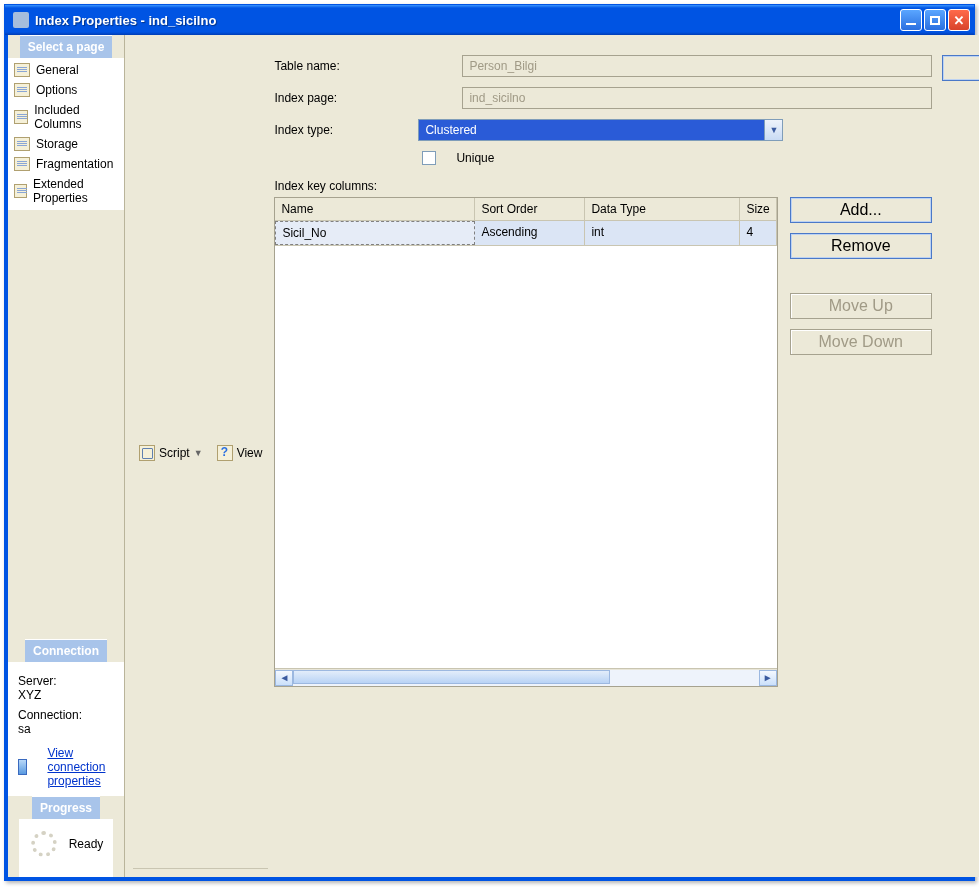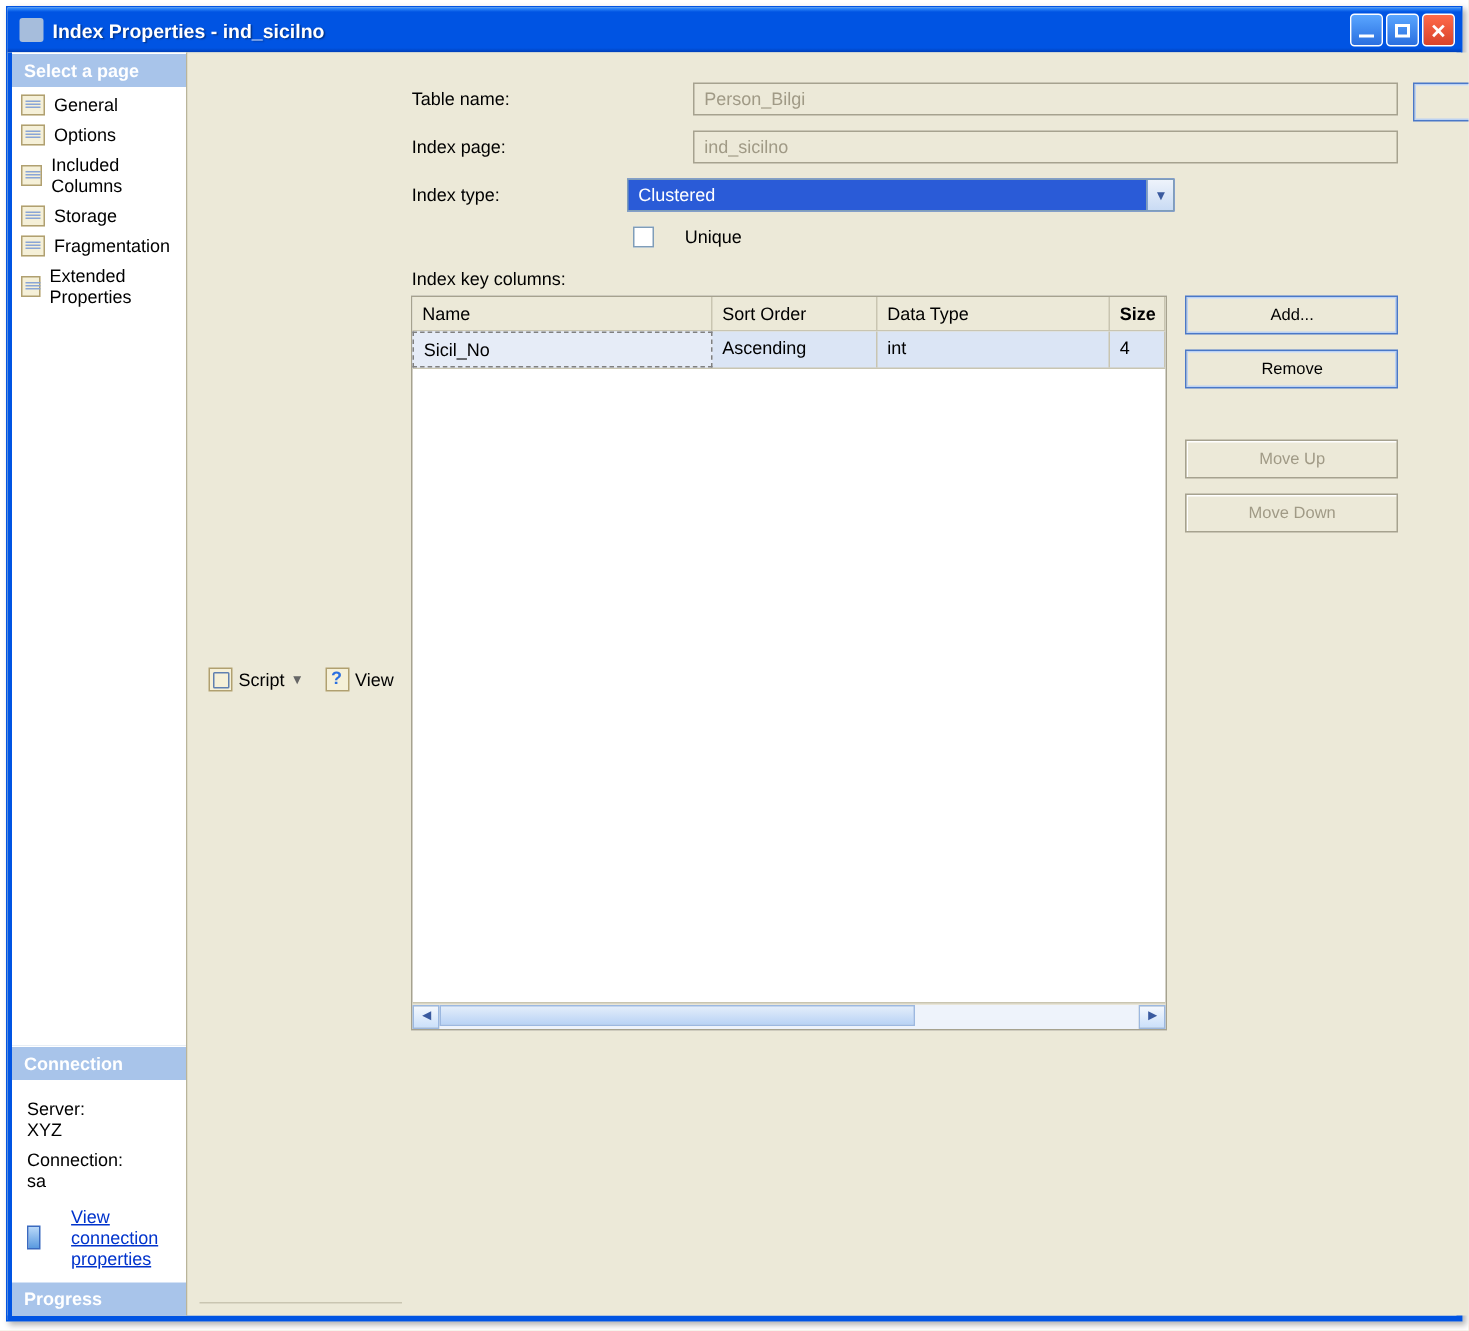--- a/index.html
+++ b/index.html
@@ -62,20 +62,21 @@
     border: 3px solid #0054e3;
     border-top: none;
     background:#ece9d8;
   }
   .sidebar {
     width: 294px;
     background: #ece9d8;
     display:flex;
     flex-direction:column;
     border-right:1px solid #b9b49a;
+    align-items:center;
   }
   .section-header {
     background: #a8c4ea;
     color: white;
     font-weight: bold;
     padding: 4px 8px;
     font-size: 12px;
     border-top:1px solid #ffffff;
   }
   .page-list {
@@ -195,21 +196,21 @@
   }
   .grid-head {
     display:flex;
     background:#ece9d8;
     border-bottom:1px solid #c9c5b1;
   }
   .gh { padding:4px 6px; border-right:1px solid #c9c5b1; font-size:12px; }
   .gh.name { width:200px; }
   .gh.sort { width:110px; }
   .gh.dtype { width:155px; }
-  .gh.size { flex:1;font-weight:bold; }
+  .gh.size { flex:1; }
   .grid-row {
     display:flex;
     background:#dbe5f5;
     border-bottom:1px solid #c9c5b1;
   }
   .gc { padding:4px 6px; border-right:1px solid #c9c5b1; font-size:12px; }
   .gc.name { width:200px; border:1px dashed #808080; background:#e6ecf7;}
   .gc.sort { width:110px; }
   .gc.dtype { width:155px; }
   .gc.size { flex:1; }
@@ -232,21 +233,21 @@
     background:linear-gradient(#e3edfa,#b9d3f5);
     border:1px solid #9cb8e0;}
   .btn-col { width:142px; display:flex; flex-direction:column; gap:10px; padding-top:0;}
   .btn {
     height:26px;
     border:1px solid #a6a28f;
     background:#ece9d8;
     box-shadow: inset 1px 1px 0 #fff;
     cursor:pointer;
     font-family:inherit;
-    font-size:11px;
+    font-size:16px;
   }
   .btn.primary-outline { border:1px solid #4a78c8; box-shadow: inset 0 0 0 1px #bcd2f2, inset 1px 1px 0 #fff; }
   .btn:disabled { color:#a09a86; cursor:default; }
   .dialog-buttons {
     display:flex; justify-content:flex-end; gap:10px;
     padding:14px 4px 4px 4px;
   }
   .dialog-buttons .btn { width:96px; }
 </style>
 </head>
@@ -303,20 +304,26 @@
         <div class="value">XYZ</div>
         <div class="label">Connection:</div>
         <div class="value">sa</div>
         <div class="link-row">
           <span class="conn-icon"></span>
           <span class="link">View connection properties</span>
         </div>
       </div>
 
       <div class="section-header">Progress</div>
+      <div class="prog-body">
+        <div class="progress-row">
+          <div class="spinner"></div>
+          <span>Ready</span>
+        </div>
+      </div>
     </div>
 
     <div class="main">
       <div class="toolbar">
         <div class="tool-btn">
           <span class="script-icon"></span>
           <span>Script</span>
           <span class="tool-drop">▼</span>
         </div>
         <div class="tool-btn">

